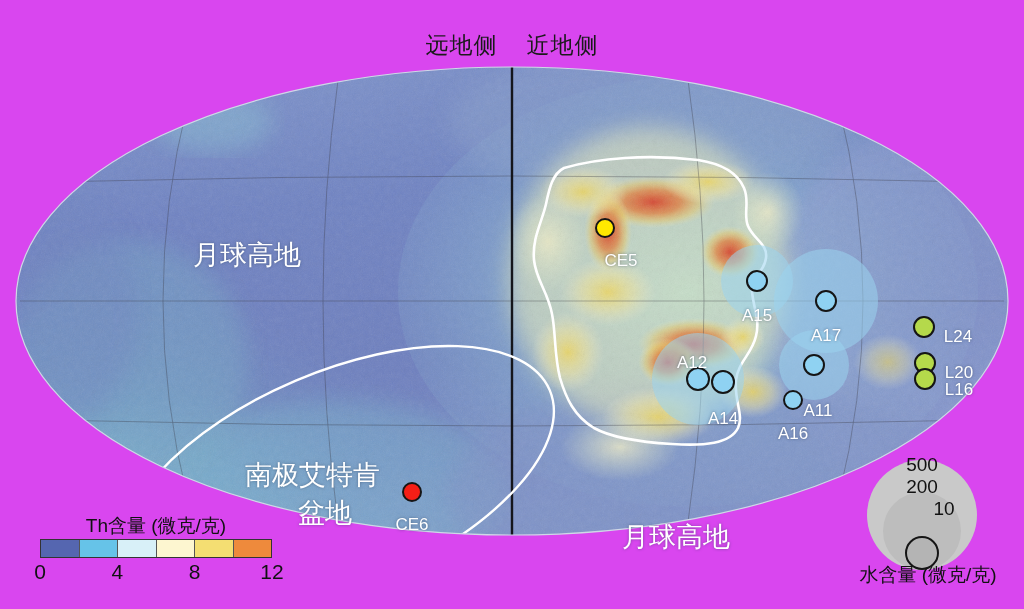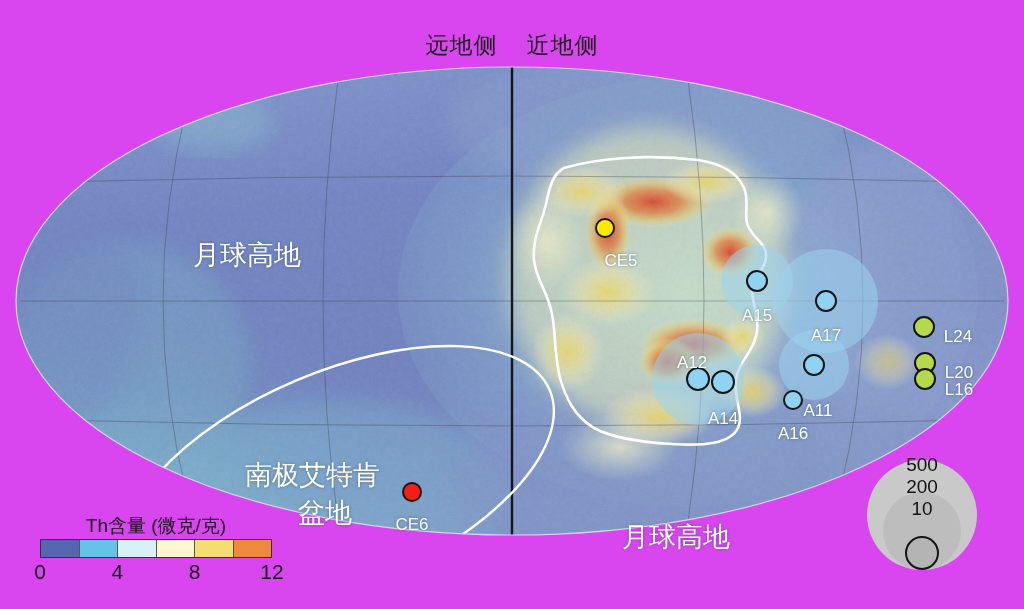--- a/index.html
+++ b/index.html
@@ -45,21 +45,21 @@
   #wlegend .w300{width:110px;height:110px;background:#c9c9c9;
                  transform:translateX(-50%);top:12px;}
   #wlegend .w100{width:78px;height:78px;background:#bdbdbd;
                  transform:translateX(-50%);top:44px;}
   #wlegend .w10{width:34px;height:34px;background:#b4b4b4;border:2.5px solid #151515;
                 box-sizing:border-box;transform:translateX(-50%);top:88px;}
   #wlegend .wnum{position:absolute;left:50%;transform:translateX(-50%);
                  font-size:19px;color:#111;}
   #wlegend .n300{top:6px;}
   #wlegend .n100{top:28px;}
-  #wlegend .n10{top:50px;}
+  #wlegend .n10{top:50px;margin-left:22px;}
   #wcap{position:absolute;left:838px;top:562px;width:180px;text-align:center;
         font-size:19px;color:#111;}
 </style>
 </head>
 <body>
 
 <div id="stage">
 
   <div class="hemi-labels">
     <span>远地侧</span>
@@ -248,14 +248,15 @@
   </div>
 
   <div id="wlegend">
     <div class="wc w300"></div>
     <div class="wc w100"></div>
     <div class="wc w10"></div>
     <div class="wnum n300">500</div>
     <div class="wnum n100">200</div>
     <div class="wnum n10">10</div>
   </div>
+  <div id="wcap">水含量 (微克/克)</div>
 
 </div>
 
 </body></html>

